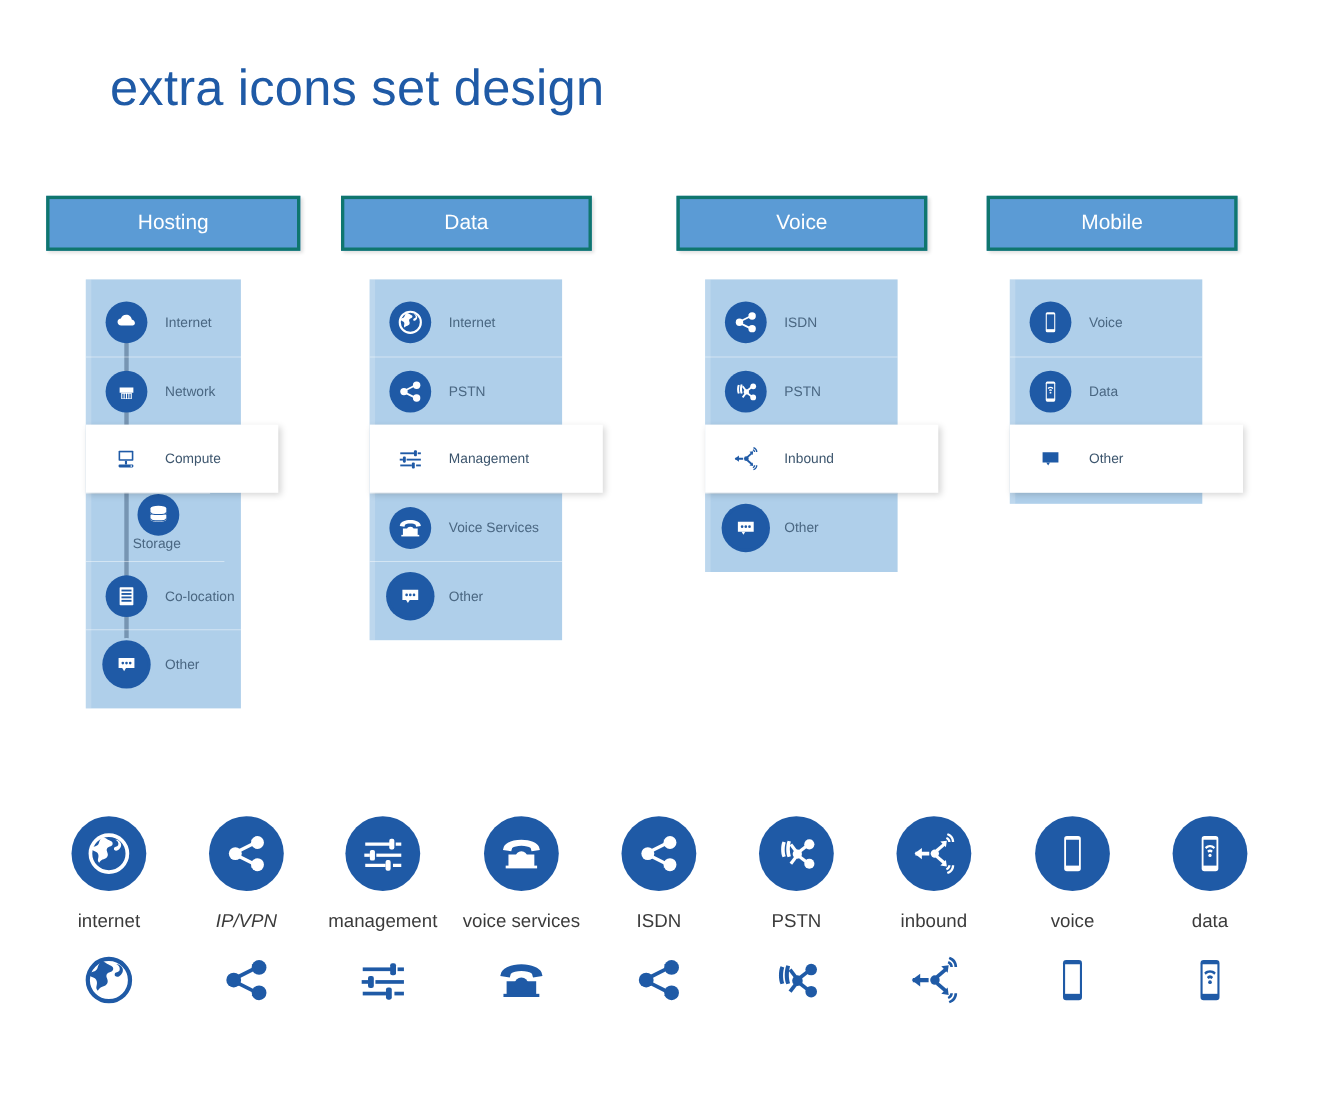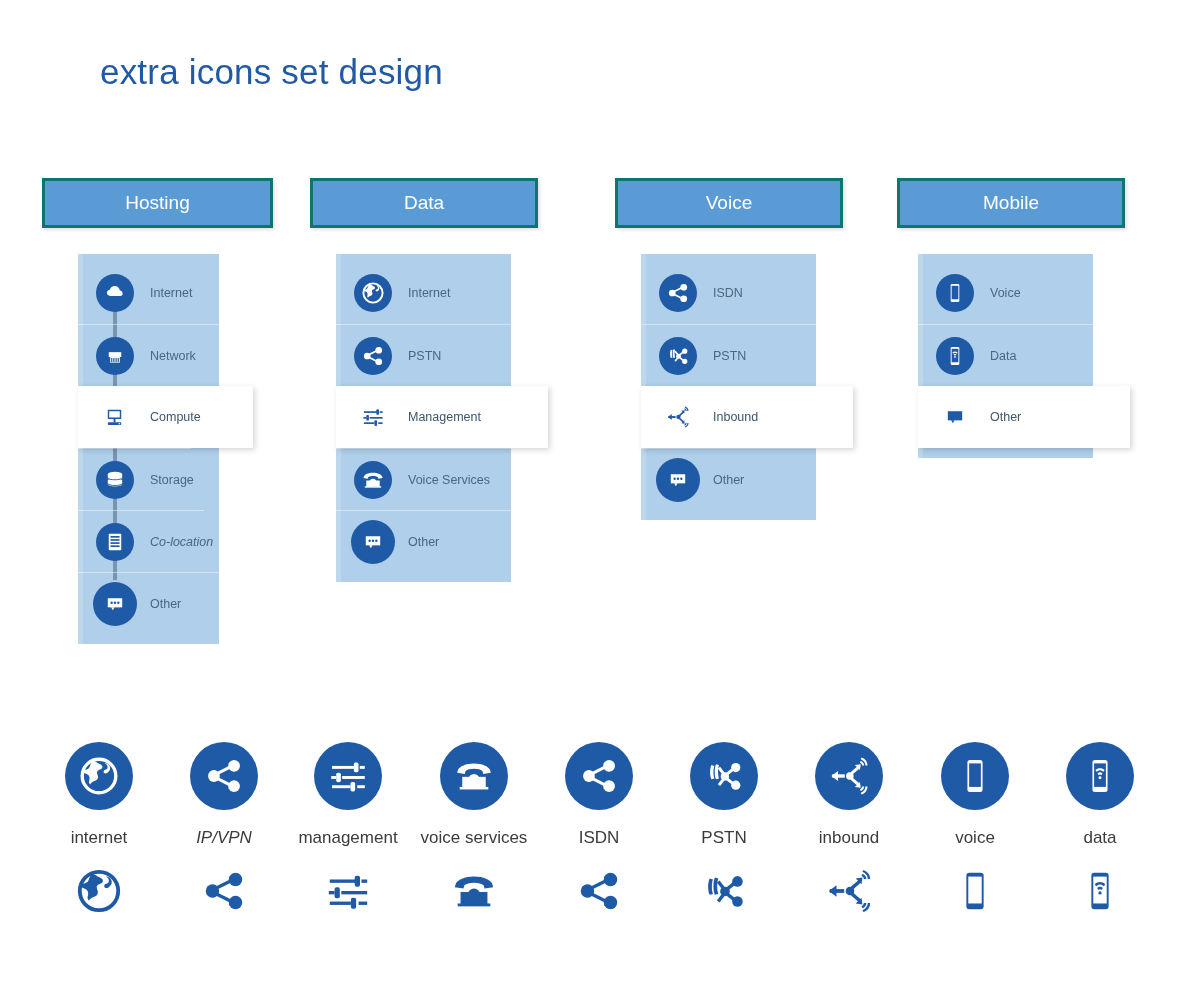--- a/index.html
+++ b/index.html
@@ -8,21 +8,21 @@
     background:#ffffff;
     font-family:"Liberation Sans", sans-serif;
     position:relative;
     overflow:hidden;
   }
 
   
   .page-title{
     position:absolute;
     left:100px; top:52px;
-    font-size:35px;
+    font-size:46px;
     color:#1F5AA6;
     font-weight:400;
     letter-spacing:.2px;
     white-space:nowrap;
   }
 
   
   .columns{
     position:absolute;
     left:0; top:178px;
@@ -167,33 +167,33 @@
             <svg width="24" height="24" viewBox="0 0 100 100" fill="#1F5AA6">
               <rect x="20" y="20" width="56" height="38" rx="3"></rect>
               <rect x="26" y="26" width="44" height="26" fill="#ffffff"></rect>
               <rect x="44" y="58" width="8" height="14"></rect>
               <rect x="20" y="72" width="56" height="11" rx="4"></rect>
               <circle cx="68" cy="78" r="3" fill="#ffffff"></circle>
             </svg>
           </span>
           <span class="rlabel">Compute</span>
         </div>
-        <div class="row" style="width: 113px;">
+        <div class="row" style="width: 113px; flex-direction: column;">
           <span class="badge">
             <svg width="24" height="24" viewBox="0 0 100 100" fill="#ffffff">
               <ellipse cx="50" cy="26" rx="30" ry="10"></ellipse>
               <path d="M20 26v18c0 5 14 9 30 9s30-4 30-9V26z"></path>
               <path d="M20 50v18c0 5 14 9 30 9s30-4 30-9V50z"></path>
               <path d="M20 40c0 5 14 9 30 9s30-4 30-9" fill="none" stroke="#1F5AA6" stroke-width="4"></path>
               <path d="M20 64c0 5 14 9 30 9s30-4 30-9" fill="none" stroke="#1F5AA6" stroke-width="4"></path>
             </svg>
           </span>
           <span class="rlabel">Storage</span>
         </div>
-        <div class="row" style="width: 126px; font-style: italic;">
+        <div class="row" style="width: 126px;">
           <span class="badge">
             <svg width="24" height="24" viewBox="0 0 100 100" fill="#ffffff">
               <rect x="24" y="16" width="52" height="68" rx="3"></rect>
               <rect x="31" y="25" width="38" height="7" fill="#1F5AA6"></rect>
               <rect x="31" y="38" width="38" height="7" fill="#1F5AA6"></rect>
               <rect x="31" y="51" width="38" height="7" fill="#1F5AA6"></rect>
               <rect x="31" y="64" width="38" height="7" fill="#1F5AA6"></rect>
             </svg>
           </span>
           <span class="rlabel">Co-location</span>

